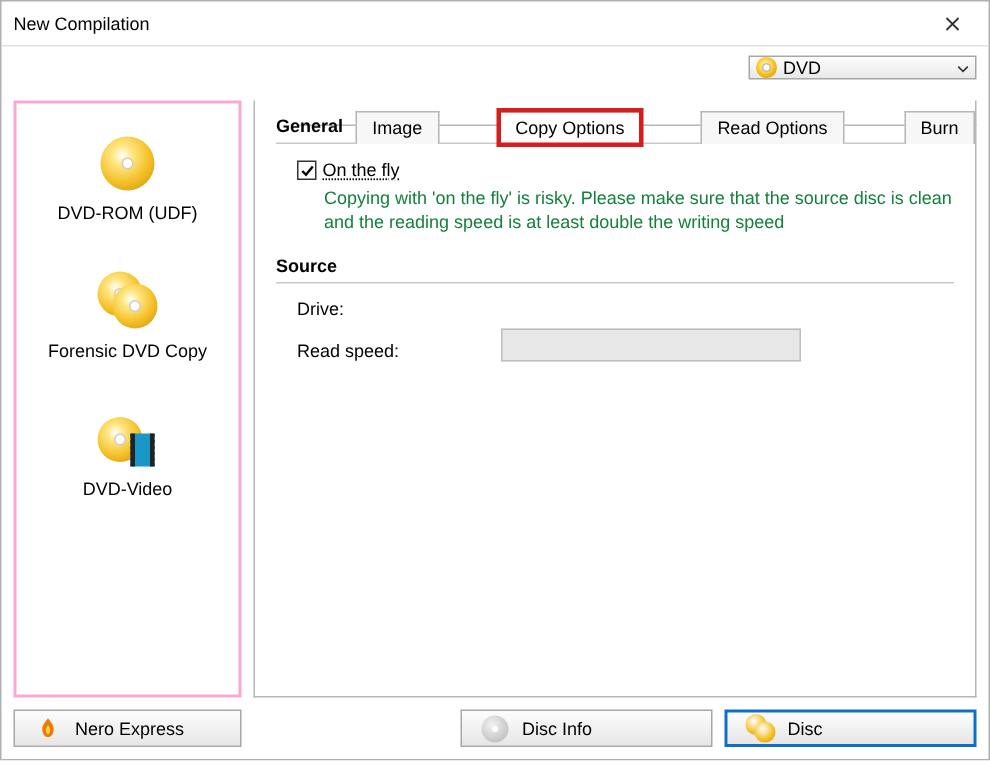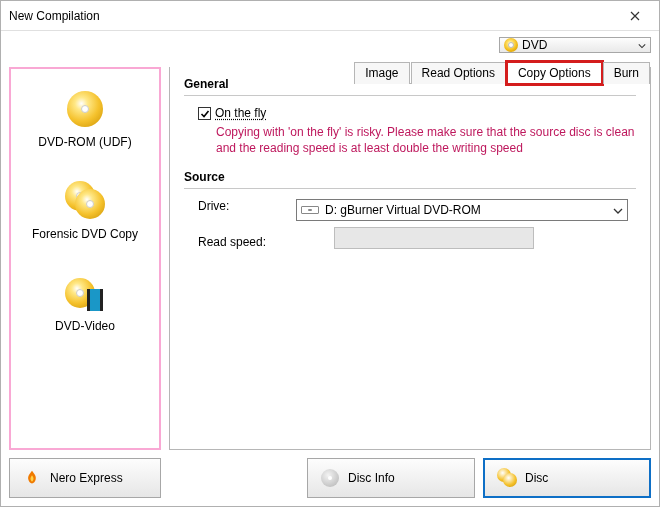--- a/index.html
+++ b/index.html
@@ -16,21 +16,21 @@
 
 .top-row { display: flex; gap: 8px; margin-bottom: 4px; height: 26px; align-items: flex-end; flex-direction: column; }
 
 .dvd-select { width: 152px; height: 22px; border: 1px solid #a7a7a7; background: linear-gradient(#fdfdfd,#e9e9e9); display: flex; align-items: center; padding: 0 4px; gap: 4px; }
 .dvd-select .disc { width: 14px; height: 14px; border-radius: 50%; background: radial-gradient(circle at 45% 40%, #fff 0%, #ffe26b 25%, #f0b816 60%, #c99300 95%); position: relative; }
 .dvd-select .disc::after { content:''; position:absolute; top:50%; left:50%; width:4px; height:4px; background:#fff; border:1px solid #bbb; border-radius:50%; transform:translate(-50%,-50%); }
 .dvd-select .label { flex:1; color:#000; }
 .dvd-select .arrow svg { width:8px; height:6px; }
 
 .tabs { display: flex; height: 24px; border-bottom: 1px solid #b6b6b6; margin-left: 0; flex:1; }
-.tab { padding: 3px 10px 3px 10px; border: 1px solid #b6b6b6; border-bottom: none; background: #f7f7f7; margin-right: 1px; position: relative; top: 1px; cursor: pointer; }
+.tab { padding: 3px 10px 3px 10px; border: 1px solid #b6b6b6; border-bottom: none; background: #f7f7f7; margin-right: 1px; position: relative; top: 13px; cursor: pointer; margin-left: 39px; }
 .tab.active { background: #fff; border-bottom: 1px solid #fff; }
 .tab.highlight { outline: 3px solid #d41d1d; outline-offset: -1px; }
 
 .middle { display:flex; flex:1; gap:8px; min-height:0; }
 
 .sidebar { width:152px; border:2px solid #f9a8d4; background:#fff; overflow:hidden; display:flex; flex-direction:column; padding: 4px 2px; }
 .side-item { height: 90px; display:flex; flex-direction:column; align-items:center; justify-content:center; gap:6px; cursor:pointer; margin: 1px; }
 .side-item.selected { background:#b7cde8; color:#fff; position:relative; }
 .side-item.selected .caret { position:absolute; right:6px; top:50%; transform:translateY(-50%); }
 .side-item .lab { font-size:12px; color:#000; text-align:center; }
@@ -50,33 +50,33 @@
 
 .content { flex:1; border:1px solid #b6b6b6; border-top:none; padding: 10px 14px; overflow:auto; }
 .section-h { font-weight:600; font-size:12px; margin-bottom:4px; }
 .sep { border:0; border-top:1px solid #c8c8c8; margin:2px 0 10px 0; }
 
 .chk-row { display:flex; align-items:center; gap:4px; margin-left:14px; margin-bottom:4px; }
 .chk { width:13px; height:13px; border:1px solid #333; display:flex; align-items:center; justify-content:center; margin-top:1px; }
 .chk svg { width:10px; height:10px; }
 .chk-label { text-decoration: underline dotted; text-underline-offset:2px; }
 
-.note { margin-left:32px; color:#be185d; line-height:1.35; margin-bottom:14px; max-width:420px; }
+.note { margin-left:32px; color:#15803d; line-height:1.35; margin-bottom:14px; max-width:420px; }
 
 .field-row { display:flex; align-items:flex-end; gap:8px; margin-left:14px; margin-bottom:6px; }
 .field-label { width: 90px; }
 .drive-sel { width: 332px; height:22px; border:1px solid #7a7a7a; display:flex; align-items:center; padding:0 4px; gap:6px; background:#fff; }
 .drive-sel .mini { width:18px; height:8px; border:1px solid #888; border-radius:1px; position:relative; }
 .drive-sel .mini::after { content:''; position:absolute; width:4px; height:2px; background:#888; border-radius:1px; top:2px; left:6px; }
 .drive-sel .val { flex:1; }
 .drive-sel .arr svg { width:10px; height:6px; }
 .speed-box { width:200px; height:22px; border:1px solid #bdbdbd; background:#e7e7e7; }
 
 .footer { display:flex; gap:8px; margin-top:8px; }
-.fbtn { height:40px; border:1px solid #a7a7a7; background:linear-gradient(#fdfdfd,#e6e6e6); display:flex; align-items:center; gap:8px; padding:0 12px; cursor:pointer; }
+.fbtn { height:25px; border:1px solid #a7a7a7; background:linear-gradient(#fdfdfd,#e6e6e6); display:flex; align-items:center; gap:8px; padding:0 12px; cursor:pointer; }
 .fbtn.primary { border:2px solid #0e6fc6; }
 .fbtn .ico { width:20px; height:20px; display:flex; align-items:center; justify-content:center; }
 .fbtn .t { font-size:12px; }
 .footer .sp { flex:1; }
 
 .flame { width:18px; height:18px; }
 .cancel-ico { width:18px; height:18px; border-radius:50%; background:radial-gradient(circle at 35% 30%, #ff8b8b, #d40000 70%); display:flex; align-items:center; justify-content:center; }
 .cancel-ico svg { width:10px; height:10px; }
 .discinfo-ico { width:18px; height:18px; border-radius:50%; background:radial-gradient(circle at 40% 35%, #f3f3f3, #bfbfbf 80%); position:relative; }
 .discinfo-ico::after { content:''; position:absolute; top:50%; left:50%; width:4px; height:4px; background:#fff; border-radius:50%; transform:translate(-50%,-50%); }
@@ -110,22 +110,22 @@
         <span class="label">DVD</span>
         <span class="arrow">
           <svg viewBox="0 0 10 6">
               <path d="M1 1 L5 5 L9 1" fill="none" stroke="#333" stroke-width="1.3"></path>
             </svg>
         </span>
       </div>
 
       <div class="tabs">
         <div class="tab">Image</div>
+        <div class="tab active highlight">Copy Options</div>
         <div class="tab">Read Options</div>
-        <div class="tab active highlight">Copy Options</div>
         <div class="tab">Burn</div>
       </div>
     </div>
 
     <div class="middle">
       <div class="sidebar">
         <div class="side-item">
           <div class="disc-ico single">
               <div class="d"></div>
             </div>
@@ -159,29 +159,20 @@
           </div>
           <span class="chk-label">On the fly</span>
         </div>
         <div class="note">Copying with 'on the fly' is risky. Please make sure that the source disc is clean and the reading speed is at least double the writing speed</div>
 
         <div class="section-h">Source</div>
         <hr class="sep">
 
         <div class="field-row" style="flex-direction:row; align-items:flex-start; gap:2px;">
           <div class="field-label">Drive:</div>
-          <div class="drive-sel" style="margin-left:6px;">
-            <span class="mini"></span>
-            <span class="val">D: gBurner Virtual DVD-ROM</span>
-            <span class="arr">
-              <svg viewBox="0 0 10 6">
-                  <path d="M1 1 L5 5 L9 1" fill="none" stroke="#333" stroke-width="1.3"></path>
-                </svg>
-            </span>
-          </div>
         </div>
 
         <div class="field-row">
           <div class="field-label">Read speed:</div>
           <div style="width:30px;"></div>
           <div class="speed-box"></div>
         </div>
       </div>
     </div>
 

